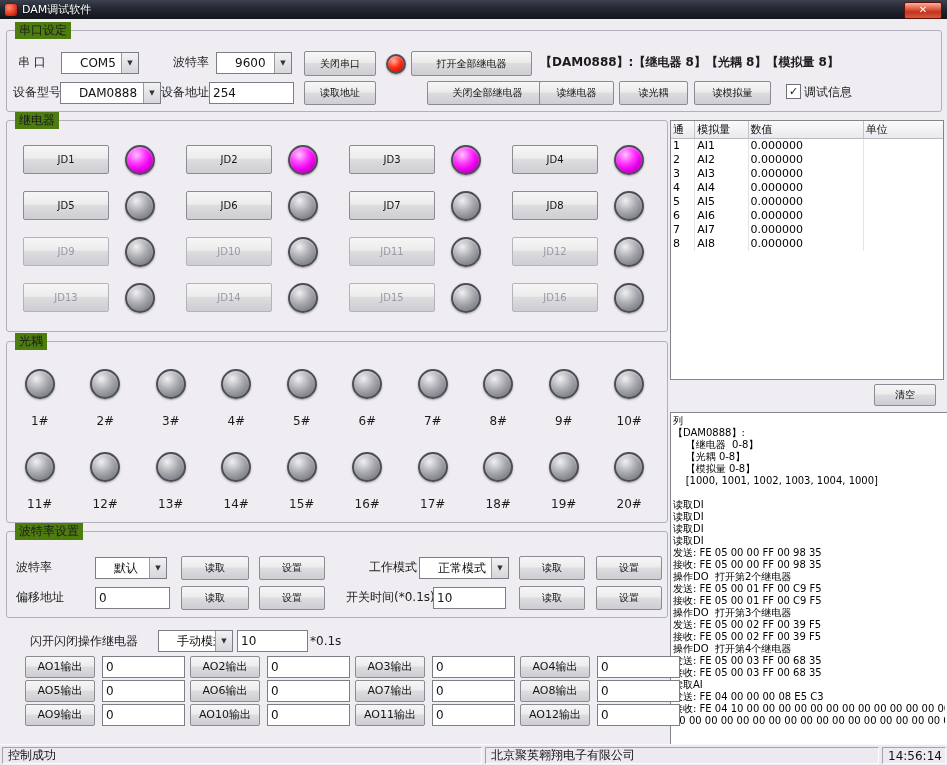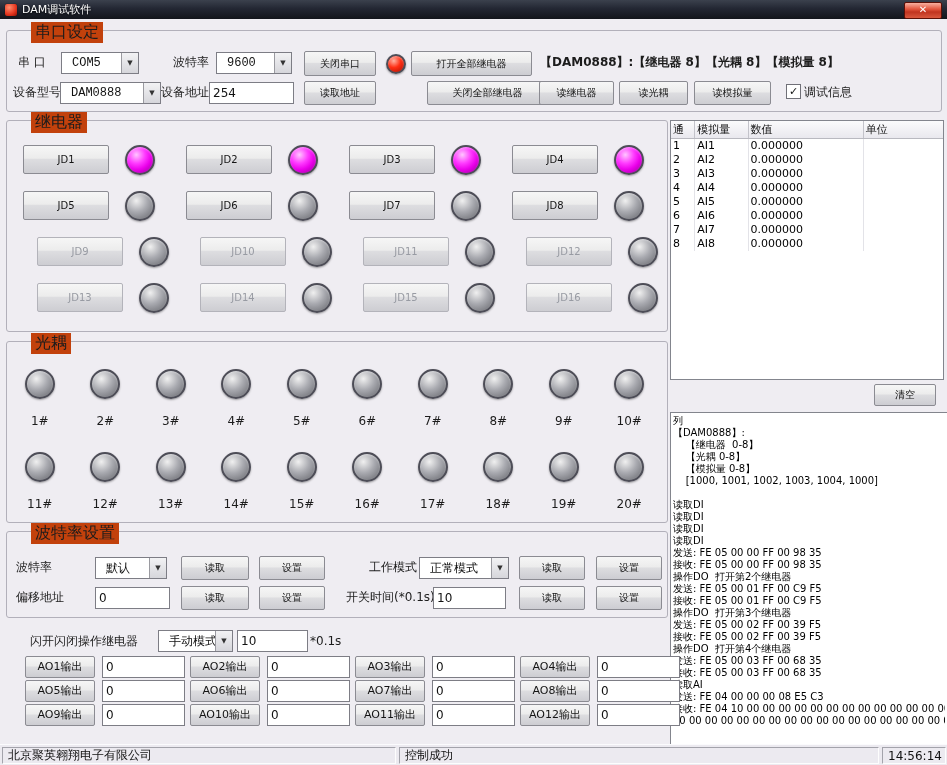--- a/index.html
+++ b/index.html
@@ -15,32 +15,32 @@
     background:radial-gradient(circle at 35% 30%,#ff8d6e,#e3341d 60%,#8f1206);
     box-shadow:0 0 1px #000;}
   .title-text{color:#fff;font-size:11px;margin-left:5px;text-shadow:0 1px 2px #000;}
   .close-btn{position:absolute;right:5px;top:2px;width:36px;height:15px;
     background:linear-gradient(180deg,#f8b0a0 0%,#e4573f 40%,#c03420 60%,#d9583e 100%);
     border:1px solid #5d1007;border-radius:2px;color:#fff;font-size:10px;line-height:13px;
     text-align:center;font-weight:bold;cursor:pointer;}
 
   
   .groupbox{position:absolute;border:1px solid #b2b0ba;border-radius:3px;}
-  .group-title{position:absolute;top:-9px;left:24px;background:#c2410c;padding:0 4px;font-size:16px;color:#1c1c1c;}
+  .group-title{position:absolute;top:-9px;left:8px;background:#4d7c0f;padding:0 4px;font-size:12px;color:#1c1c1c;}
 
   .lbl{position:absolute;font-size:12px;color:#1c1c1c;line-height:15px;white-space:nowrap;}
   .bold{font-weight:bold;}
 
   .btn{display:flex;align-items:center;justify-content:center;height:22px;
     background:linear-gradient(180deg,#f6f6f6 0%,#ececec 45%,#dddde0 50%,#cdcdd2 100%);
     border:1px solid #8b8b92;border-radius:2px;font-size:10px;color:#141414;cursor:pointer;white-space:nowrap;}
-  .btn.disabled{color:#989ba3;border-color:#b3b3ba;margin-left:14px;}
+  .btn.disabled{color:#989ba3;border-color:#b3b3ba;}
 
   .combo{display:flex;align-items:stretch;height:20px;background:#fff;border:1px solid #7d7d85;font-size:12px;cursor:pointer;}
-  .combo .val{flex:1;padding-left:10px;display:flex;align-items:center;overflow:hidden;white-space:nowrap;color:#111;font-family:Liberation Mono, monospace;}
+  .combo .val{flex:1;padding-left:18px;display:flex;align-items:center;overflow:hidden;white-space:nowrap;color:#111;}
   .combo .arrow{width:16px;background:linear-gradient(180deg,#f2f2f4,#d6d6db);border-left:1px solid #9a9aa0;
     display:flex;align-items:center;justify-content:center;font-size:7px;color:#333;}
 
   .input{display:flex;align-items:center;height:20px;background:#fff;border:1px solid #7d7d85;
     font-size:12px;padding-left:3px;color:#111;cursor:text;}
 
   .light{width:26px;height:26px;border-radius:50%;border:2px solid #4d4d57;flex:none;
     box-shadow:inset 0 1px 2px rgba(255,255,255,.45),0 1px 2px rgba(0,0,0,.35);}
   .light.on{background:radial-gradient(circle at 36% 30%,#ffc6ff 0%,#ff3cff 35%,#ea00ea 60%,#8c008c 100%);}
   .light.off{background:radial-gradient(circle at 36% 30%,#f0f0f0 0%,#a9aab0 45%,#63646a 100%);}
@@ -469,18 +469,18 @@
         <div class="btn ao-btn">AO11输出</div>
         <div class="input ao-input">0</div>
       </div>
       <div class="ao-cell">
         <div class="btn ao-btn">AO12输出</div>
         <div class="input ao-input">0</div>
       </div>
     </div>
 
   <div class="statusbar">
+    <div class="status-cell sc1">控制成功</div>
     <div class="status-cell sc2">北京聚英翱翔电子有限公司</div>
-    <div class="status-cell sc1">控制成功</div>
     <div class="status-cell sc3">14:56:14</div>
   </div>
 
 </div>
 
 </body></html>

